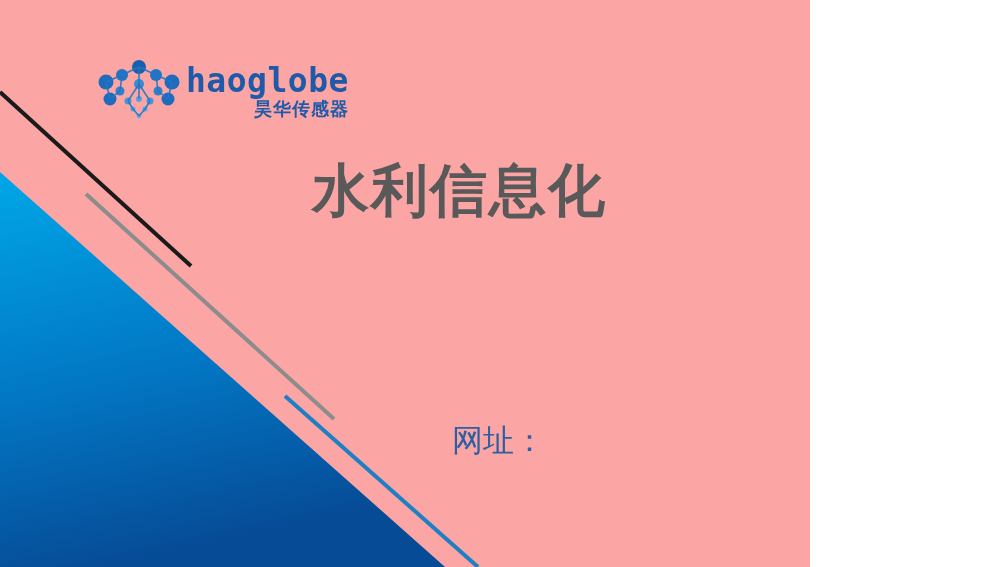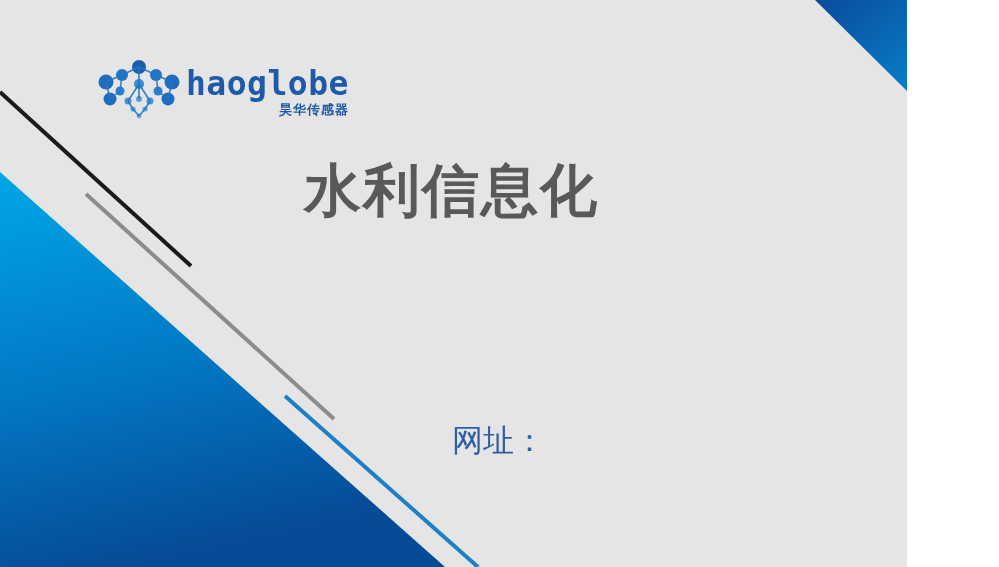--- a/index.html
+++ b/index.html
@@ -2,24 +2,24 @@
 <html><head>
 <meta charset="utf-8">
 <style>
   html, body {
     margin: 0;
     padding: 0;
     background: #ffffff;
   }
   #slide {
     position: relative;
-    width: 907px;
+    width: 810px;
     height: 567px;
     overflow: hidden;
-    background: #e5e5e5;
+    background: #fca5a5;
     font-family: "Liberation Sans", "DejaVu Sans", sans-serif;
   }
 
   
   .deco-svg {
     position: absolute;
     left: 0;
     top: 0;
     width: 999px;
     height: 567px;
@@ -52,21 +52,21 @@
   .logo-word {
     font-family: "DejaVu Sans Mono", "Liberation Mono", monospace;
     font-size: 33px;
     font-weight: 700;
     letter-spacing: 0.5px;
     color: #1f5aa8;
     white-space: nowrap;
   }
   .logo-sub {
     margin-top: 3px;
-    font-size: 13px;
+    font-size: 18px;
     font-weight: 700;
     color: #1f5aa8;
     letter-spacing: 1px;
     white-space: nowrap;
   }
 
   
   .headline {
     position: absolute;
     left: 300px;
@@ -74,21 +74,21 @@
     width: 600px;
   }
   .headline-line {
     color: #595959;
     font-size: 57px;
     font-weight: 700;
     letter-spacing: 2px;
     line-height: 1.0;
     white-space: nowrap;
   }
-  .headline-line-1 { margin-left: 4px; }
+  .headline-line-1 { margin-left: 12px; }
   .headline-line-2 { margin-left: 140px; margin-top: 33px; }
 
   
   .url-line {
     position: absolute;
     left: 452px;
     top: 420px;
     display: flex;
     align-items: baseline;
     white-space: nowrap;

